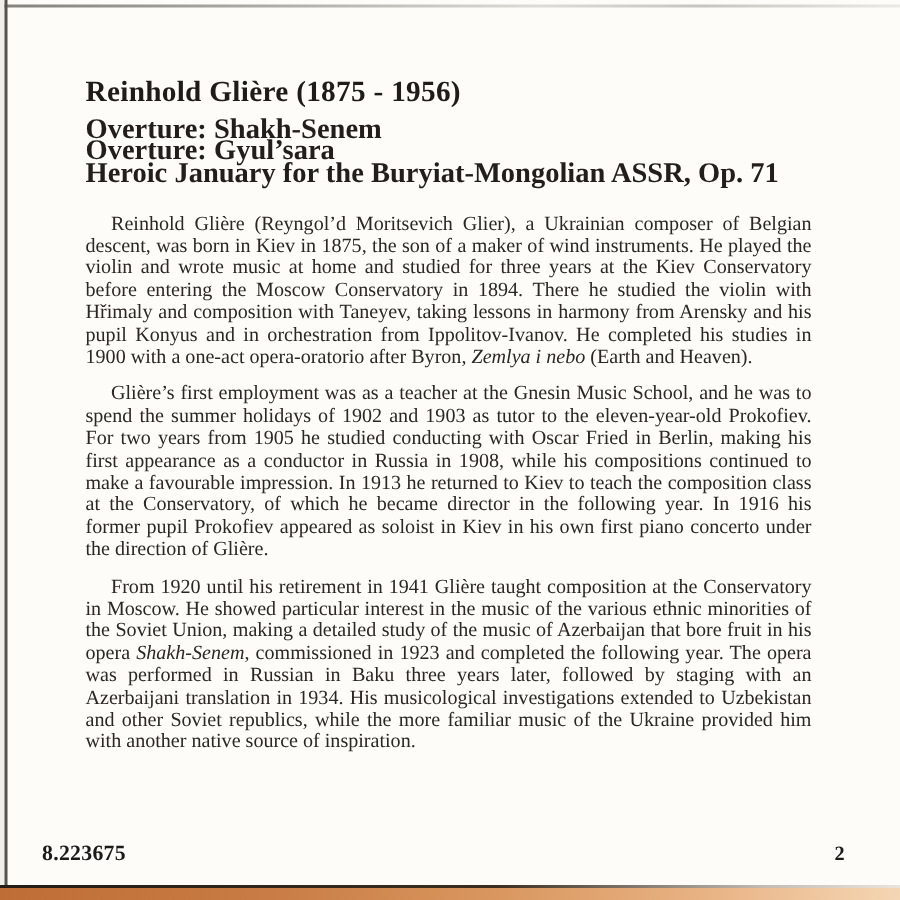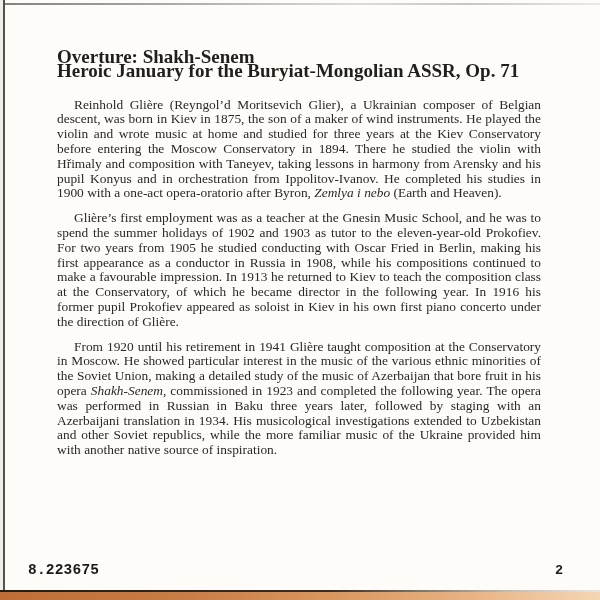--- a/index.html
+++ b/index.html
@@ -87,38 +87,40 @@
   .body-text em {
   }
   .footer {
     position: absolute;
     left: 28px;
     right: 37px;
     bottom: 22px;
     display: flex;
     justify-content: space-between;
     align-items: baseline;
-    font-family: Liberation Mono, monospace;
+    font-family: Liberation Serif, serif;
     font-weight: bold;
     color: #1c1a18;
   }
   .catalog-number { font-size: 14.5px; letter-spacing: 0.2px; }
   .page-number { font-size: 13.5px; }
 </style>
 </head>
 <body>
 
 <div class="page">
   <div class="edge-top"></div>
   <div class="edge-left-outer"></div>
   <div class="edge-left"></div>
 
   <div class="content">
+    <h1 class="page-title">Reinhold Glière (1875 - 1956)</h1>
     <div class="work-list">
         <div class="work-line">Overture: Shakh-Senem</div>
+        <div class="work-line">Overture: Gyul’sara</div>
         <div class="work-line">Heroic January for the Buryiat-Mongolian ASSR, Op. 71</div>
       </div>
     <div class="body-text">
         <p><span>Reinhold Glière (Reyngol’d Moritsevich Glier), a Ukrainian composer of Belgian descent, was born in Kiev in 1875, the son of a maker of wind instruments.  He played the violin and wrote music at home and studied for three years at the Kiev Conservatory before entering the Moscow Conservatory in 1894.  There he studied the violin with Hřimaly and composition with Taneyev, taking lessons in harmony from Arensky and his pupil Konyus and in orchestration from Ippolitov-Ivanov. He completed his studies in 1900 with a one-act opera-oratorio after Byron, </span><em>Zemlya i nebo</em><span> (Earth and Heaven).</span></p>
         <p><span>Glière’s first employment was as a teacher at the Gnesin Music School, and he was to spend the summer holidays of 1902 and 1903 as tutor to the eleven-year-old Prokofiev.  For two years from 1905 he studied conducting with Oscar Fried in Berlin, making his first appearance as a conductor in Russia in 1908, while his compositions continued to make a favourable impression.  In 1913 he returned to Kiev to teach the composition class at the Conservatory, of which he became director in the following year.  In 1916 his former pupil Prokofiev appeared as soloist in Kiev in his own first piano concerto under the direction of Glière.</span></p>
         <p><span>From 1920 until his retirement in 1941 Glière taught composition at the Conservatory in Moscow.  He showed particular interest in the music of the various ethnic minorities of the Soviet Union, making a detailed study of the music of Azerbaijan that bore fruit in his opera </span><em>Shakh-Senem</em><span>, commissioned in 1923 and completed the following year.  The opera was performed in Russian in Baku three years later, followed by staging with an Azerbaijani translation in 1934.  His musicological investigations extended to Uzbekistan and other Soviet republics, while the more familiar music of the Ukraine provided him with another native source of inspiration.</span></p>
       </div>
   </div>
 
   <div class="footer">

